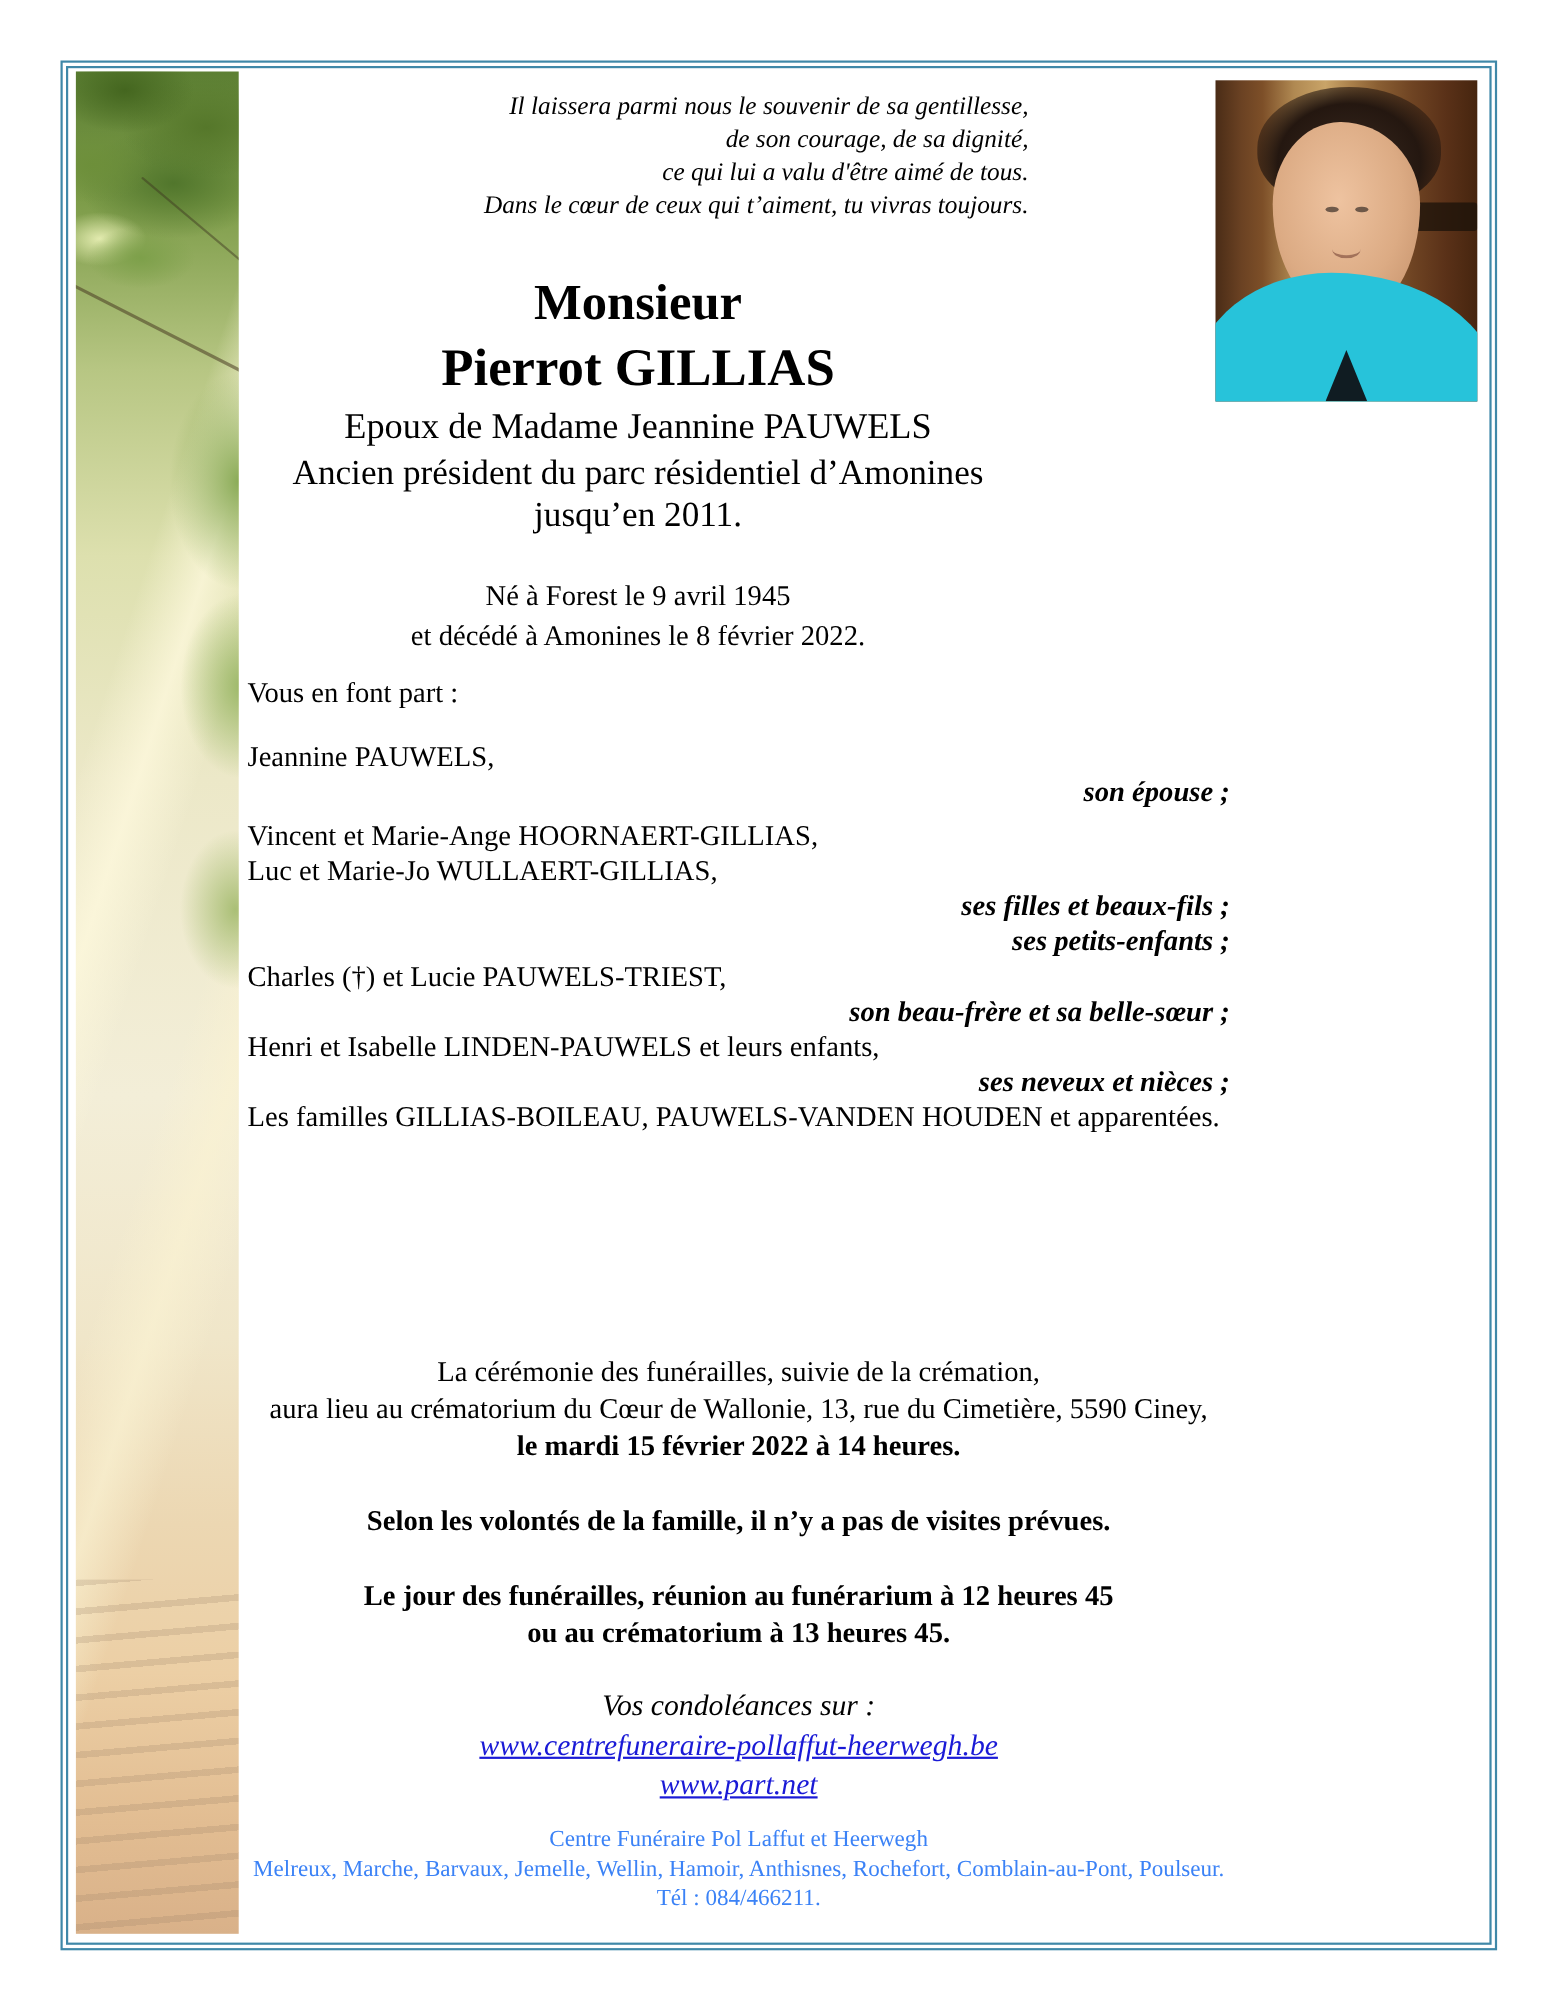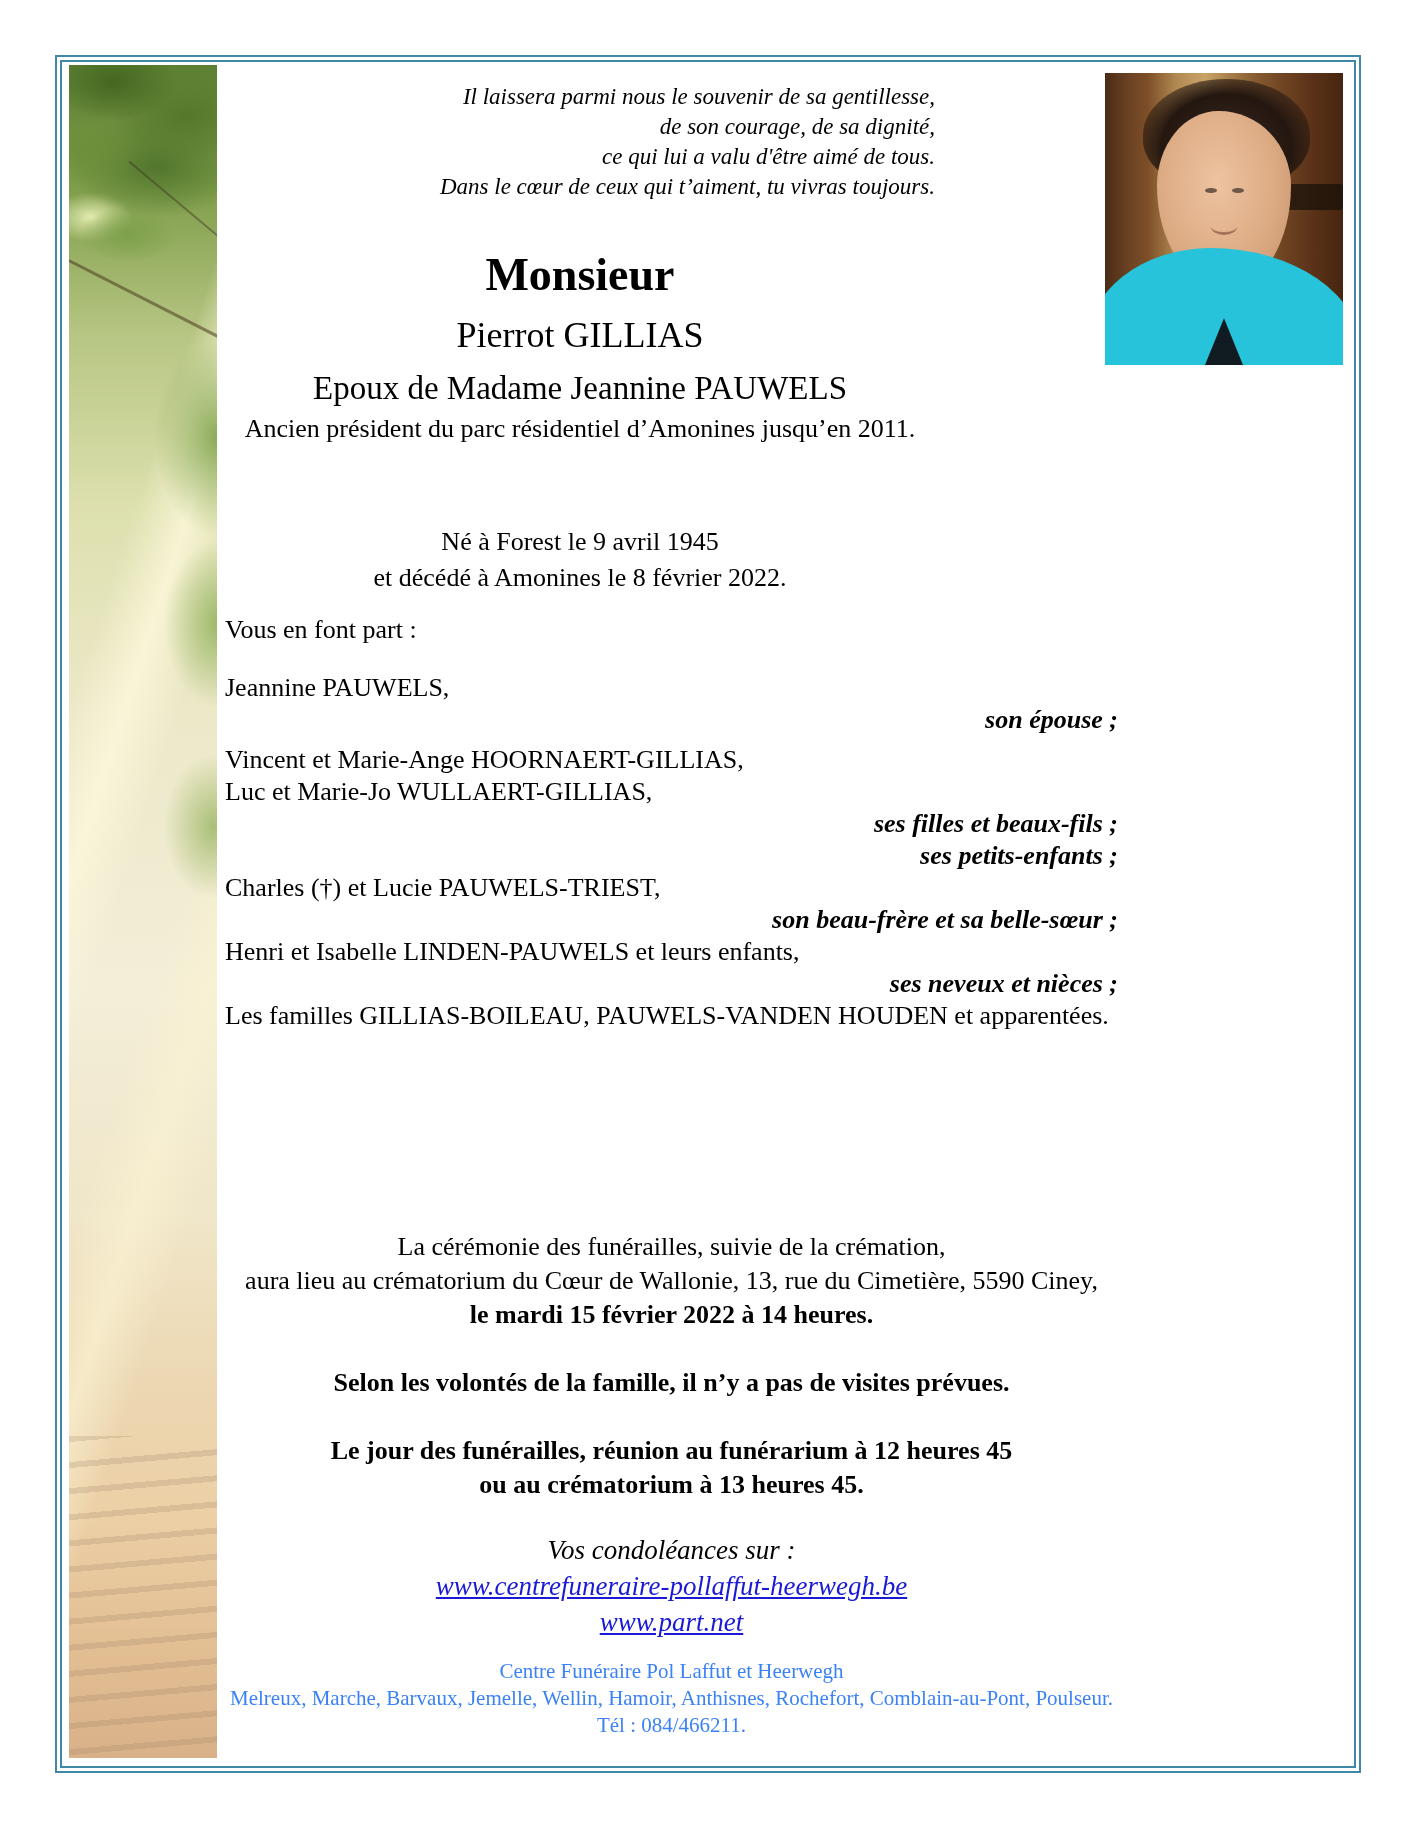--- a/index.html
+++ b/index.html
@@ -71,23 +71,23 @@
     position:absolute;left:42%;bottom:0;width:16%;height:16%;background:#101c22;
     clip-path:polygon(0 100%,100% 100%,50% 0);
   }
   
   .quote{
     position:absolute;left:225px;top:82px;width:710px;text-align:right;
     font-style:italic;font-size:23px;line-height:30px;
   }
   .header-block{position:absolute;left:225px;top:246px;width:710px;text-align:center;}
   .h-title{font-size:46px;line-height:58px;font-weight:bold;}
-  .h-name{font-size:36px;line-height:62px;font-weight:normal;}
+  .h-name{font-size:48px;line-height:62px;font-weight:bold;}
   .h-epoux{font-size:33px;line-height:44px;}
-  .h-ancien{font-size:26px;line-height:38px;}
+  .h-ancien{font-size:32px;line-height:38px;}
   .birth-block{position:absolute;left:225px;top:524px;width:710px;text-align:center;font-size:26px;line-height:36px;}
   .family-block{position:absolute;left:225px;top:614px;width:893px;font-size:26px;}
   .family-block p{margin:0;line-height:32px;}
   .family-block .sp1{height:26px;}
   .family-block .sp2{height:8px;}
   .relation{text-align:right;font-style:italic;font-weight:bold;}
   .ceremony-block{position:absolute;left:225px;top:1230px;width:893px;text-align:center;font-size:26px;}
   .ceremony-block p{margin:0;line-height:34px;}
   .ceremony-block .gap{height:34px;}
   .bold{font-weight:bold;}

